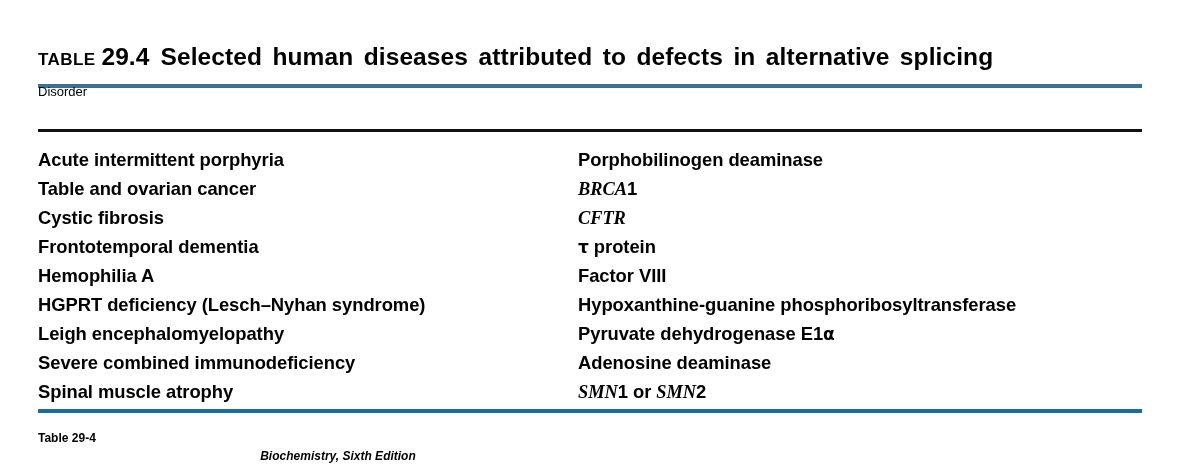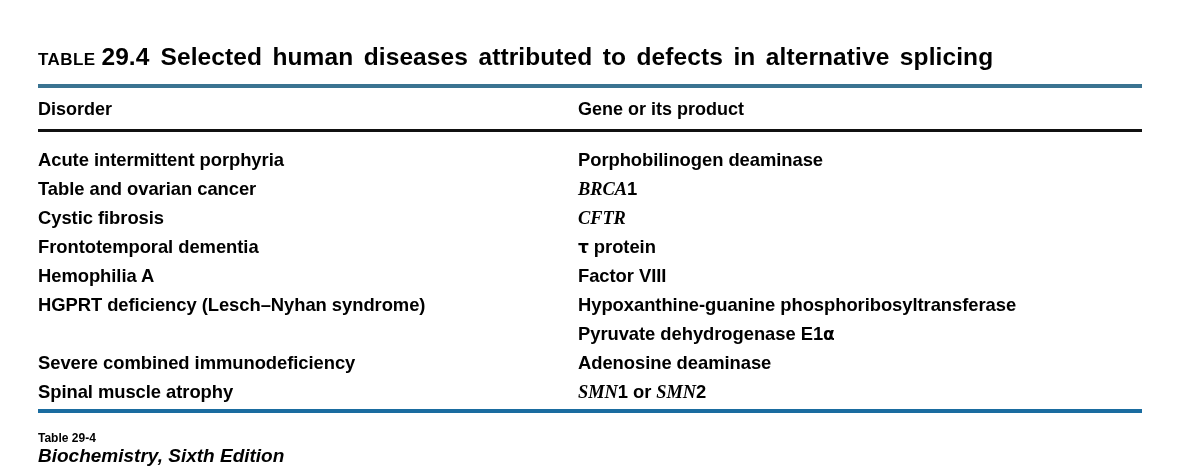--- a/index.html
+++ b/index.html
@@ -72,23 +72,23 @@
   }
   .rule-bottom {
     top: 409px;
     height: 4px;
     background: #1a6ca0;
   }
 
   
   .col-head {
     position: absolute;
-    top: 96px;
-    font-size: 18px;
-    font-weight: bold;
+    top: 79px;
+    font-size: 13px;
+    font-weight: normal;
     line-height: 26px;
     white-space: nowrap;
   }
   .col-head.c1 { left: 38px; }
   .col-head.c2 { left: 578px; }
 
   
   .table-body {
     position: absolute;
     left: 0;
@@ -126,39 +126,39 @@
     left: 38px;
     top: 429px;
     width: 600px;
   }
   .caption-line1 {
     font-size: 12px;
     font-weight: bold;
     line-height: 18px;
   }
   .caption-line2 {
-    font-size: 19px;
+    font-size: 12px;
     font-weight: bold;
     font-style: italic;
     line-height: 18px;
+    text-align: center;
   }
 </style>
 </head>
 <body>
 
 <div class="table-figure">
 
   <div class="table-title">
     <span class="title-label">Table</span><span class="title-number">29.4</span><span class="title-text">Selected human diseases attributed to defects in alternative splicing</span>
   </div>
 
   <div class="rule rule-top"></div>
 
   <div class="col-head c1">Disorder</div>
-  <div class="col-head c2">Gene or its product</div>
 
   <div class="rule rule-header"></div>
 
   <div class="table-body">
 
     <div class="row">
       <div class="cell c1">Acute intermittent porphyria</div>
       <div class="cell c2">Porphobilinogen deaminase</div>
     </div>
 
@@ -181,20 +181,21 @@
       <div class="cell c1">Hemophilia A</div>
       <div class="cell c2">Factor VIII</div>
     </div>
 
     <div class="row">
       <div class="cell c1">HGPRT deficiency (Lesch–Nyhan syndrome)</div>
       <div class="cell c2">Hypoxanthine-guanine phosphoribosyltransferase</div>
     </div>
 
     <div class="row">
+      <div class="cell c1">Leigh encephalomyelopathy</div>
       <div class="cell c2">Pyruvate dehydrogenase E1<span class="greek">α</span></div>
     </div>
 
     <div class="row">
       <div class="cell c2">Adenosine deaminase</div>
       <div class="cell c1">Severe combined immunodeficiency</div>
     </div>
 
     <div class="row">
       <div class="cell c1">Spinal muscle atrophy</div>

